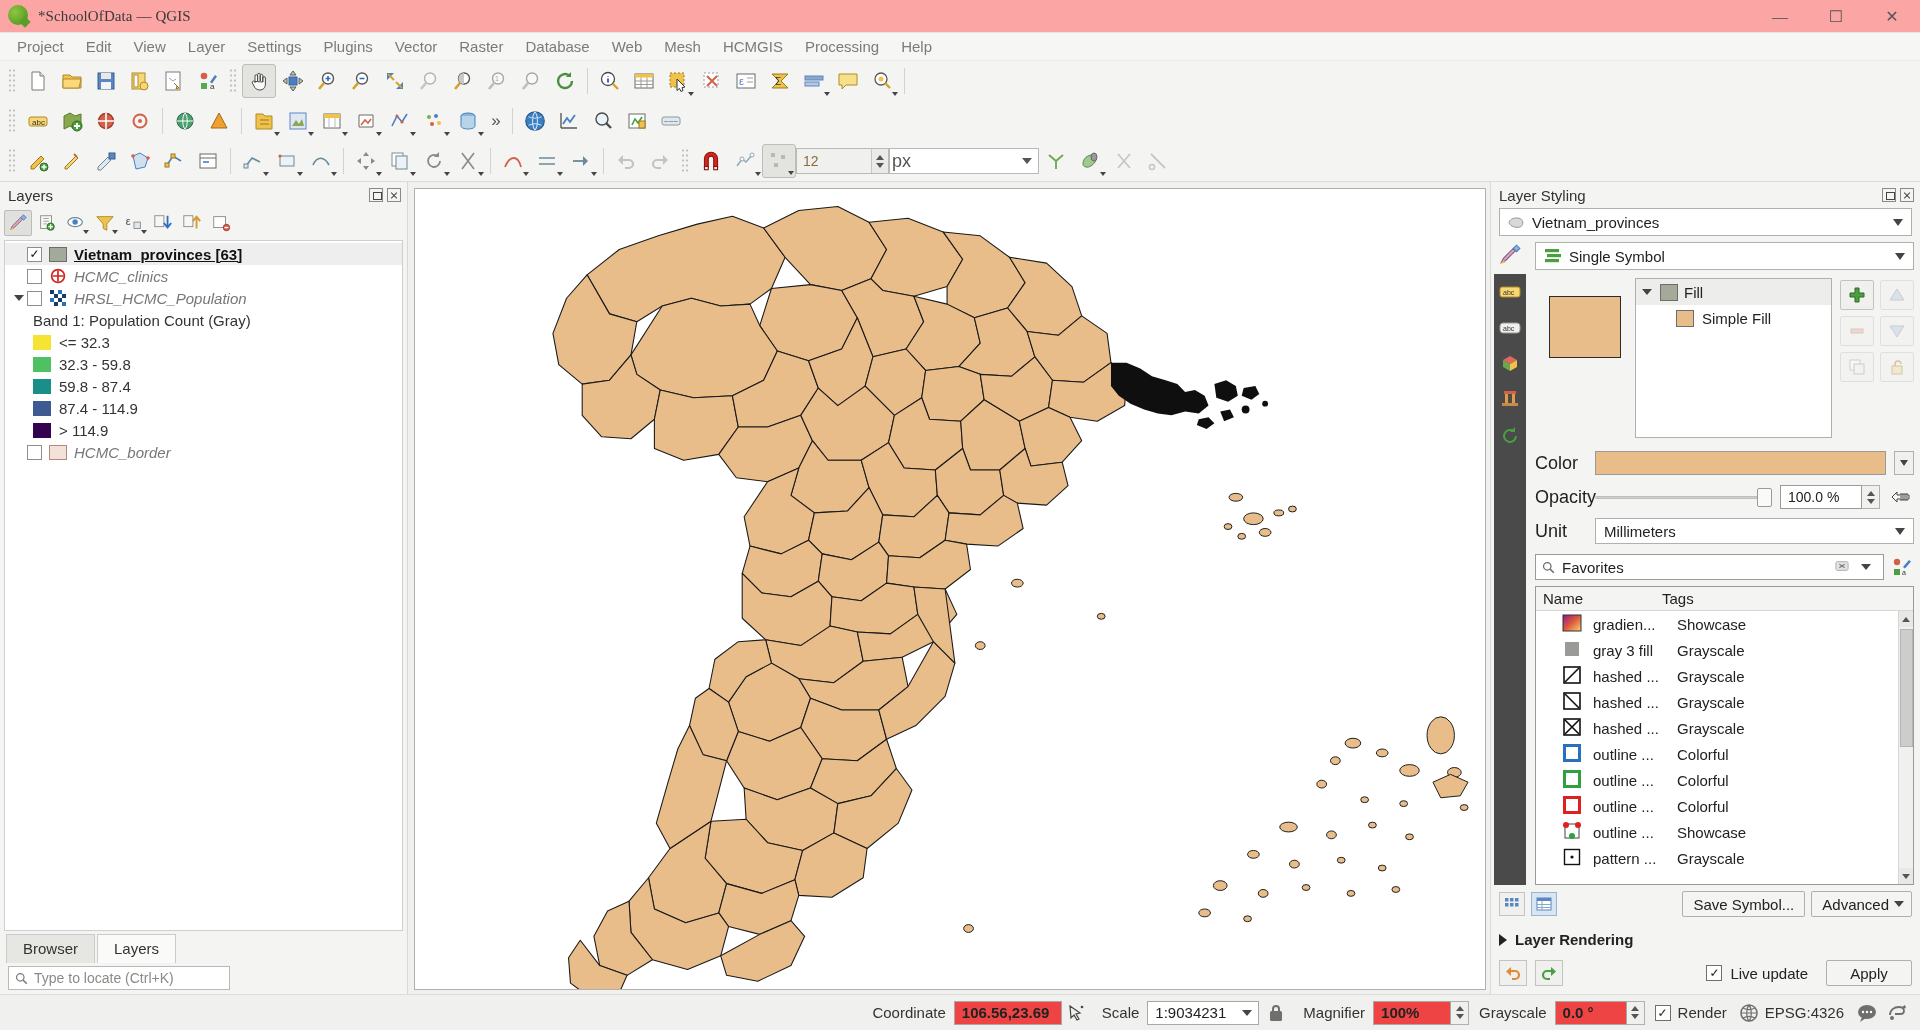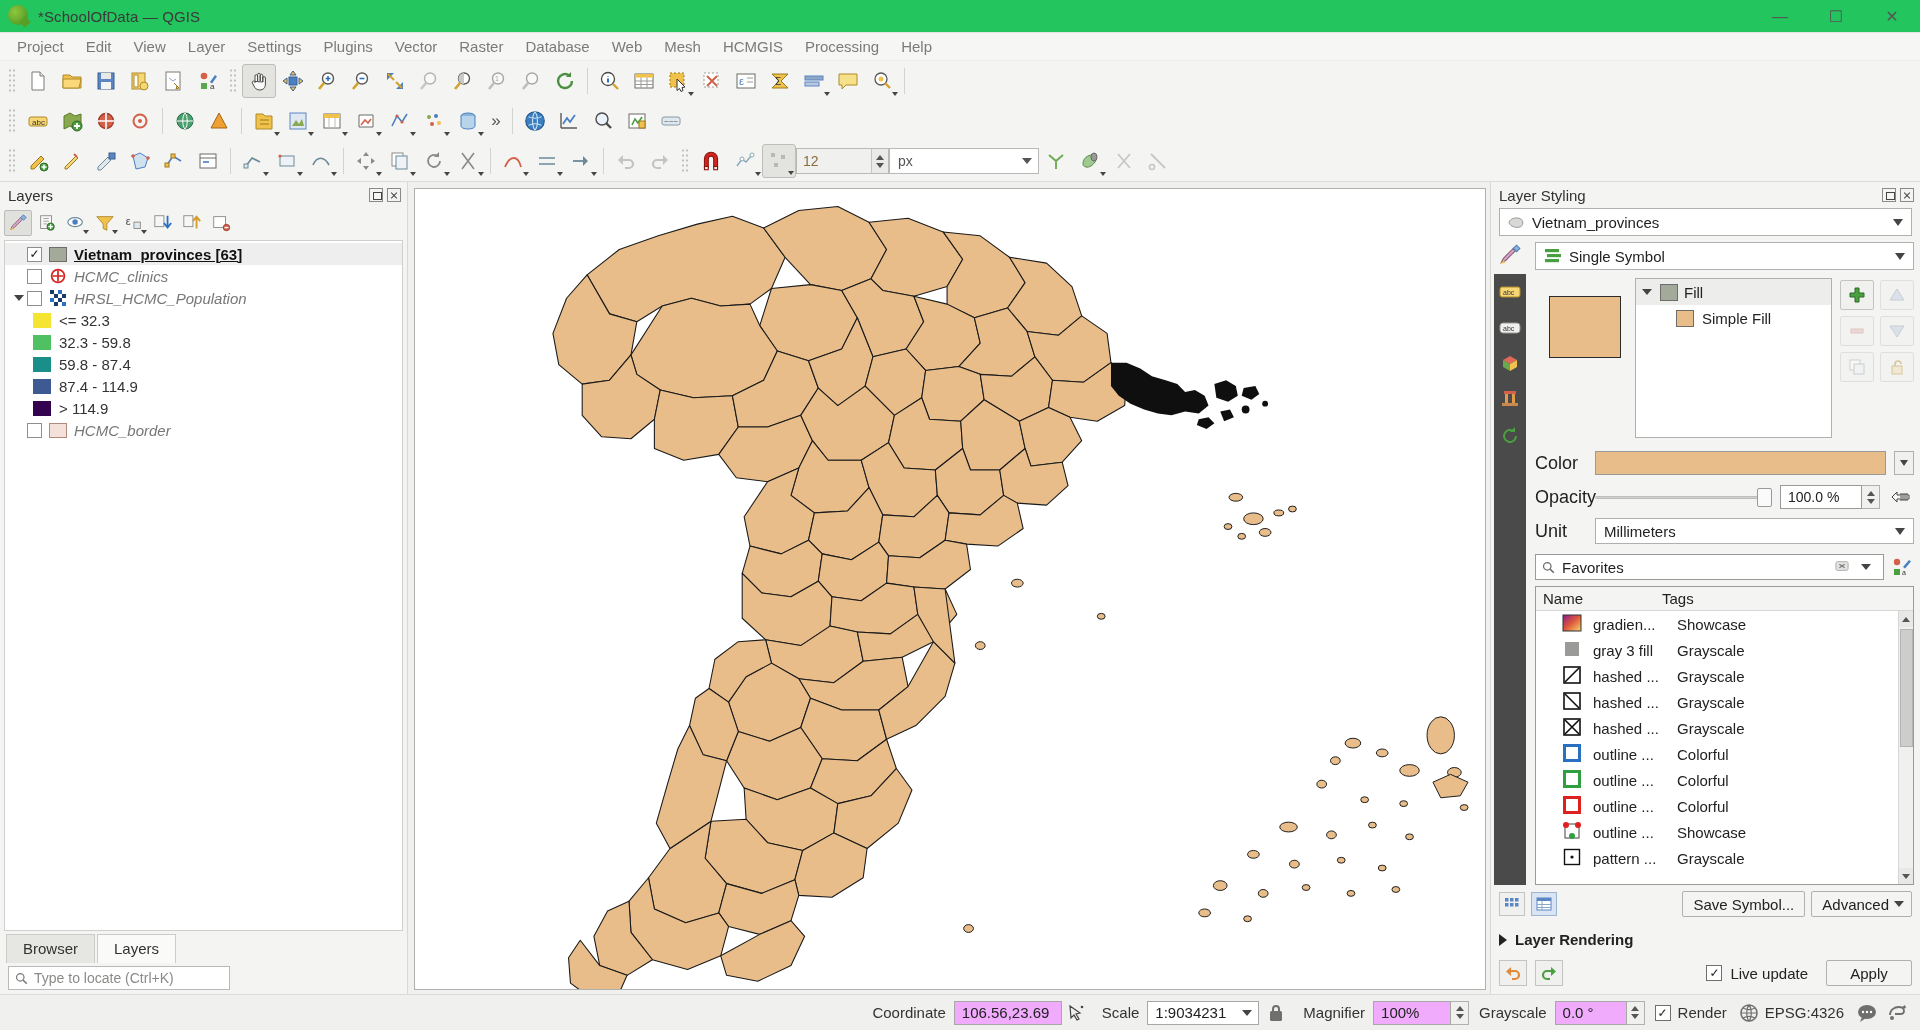--- a/index.html
+++ b/index.html
@@ -8,22 +8,22 @@
     font-family: "Liberation Sans", sans-serif;
     font-size: 15px;
     background: #f0f0ee;
     overflow: hidden;
     color: #222;
   }
   .app { width: 1920px; height: 1030px; display: flex; flex-direction: column; }
 
   
   .titlebar {
-    height: 33px; background: #22c55e; display: flex; align-items: center;
-    border-bottom: 1px solid #e4e4e2; flex: 0 0 33px;
+    height: 33px; background: #fca5a5; display: flex; align-items: center;
+    border-bottom: 1px solid #e4e4e2; flex: 0 0 33px; font-family: Liberation Serif, serif;
   }
   .title-icon { width: 22px; height: 22px; margin-left: 8px; margin-right: 8px; position: relative; }
   .qgis-logo { width: 20px; height: 20px; border-radius: 50%;
     background: radial-gradient(circle at 35% 35%, #8fc73d 0%, #5a9e28 70%, #3d7a1c 100%);
     position: relative; }
   .qgis-logo:after { content: ""; position: absolute; right: -1px; bottom: -1px; width: 8px; height: 8px;
     background: #5a9e28; transform: rotate(45deg); }
   .title-text { font-size: 15px; color: #3a3a3a; letter-spacing: .1px; }
   .win-buttons { margin-left: auto; display: flex; height: 100%; }
   .win-btn { width: 56px; height: 33px; display: flex; align-items: center; justify-content: center;
@@ -48,21 +48,21 @@
   .tb-sep { width: 1px; height: 26px; background: #d2d2d0; margin: 0 5px; }
   .caret { position: absolute; right: 1px; bottom: 2px; width: 0; height: 0;
     border-left: 3.5px solid transparent; border-right: 3.5px solid transparent; border-top: 4px solid #444; }
   .spin { display: flex; align-items: center; height: 26px; border: 1px solid #b9b9b7; background: #f0f0ee; }
   .spin .val { width: 74px; padding: 0 6px; color: #8b6d3a; font-size: 14px; }
   .spin .arrows { width: 17px; height: 24px; border-left: 1px solid #c6c6c4; display:flex;
     flex-direction: column; align-items: center; justify-content: center; gap: 3px; background: #eaeae8;}
   .ar-up { width:0;height:0;border-left:4px solid transparent;border-right:4px solid transparent;border-bottom:5px solid #555;}
   .ar-dn { width:0;height:0;border-left:4px solid transparent;border-right:4px solid transparent;border-top:5px solid #555;}
   .combo-wide { height: 26px; width: 150px; border: 1px solid #b9b9b7; background: #fff; display: flex;
-    align-items: center; padding: 0 8px; font-size: 14px; color: #555; position: relative; }
+    align-items: center; padding: 0 2px; font-size: 18px; color: #555; position: relative; }
   .combo-wide .dd { position: absolute; right: 6px; width:0;height:0;
     border-left:5px solid transparent;border-right:5px solid transparent;border-top:6px solid #555;}
   .tb-more { width: 22px; font-size: 17px; color: #555; text-align: center; }
 
   
   .body { flex: 1 1 auto; display: flex; min-height: 0; }
 
   
   .layers-panel { width: 408px; flex: 0 0 408px; display: flex; flex-direction: column;
     background: #f4f4f2; border-right: 1px solid #d8d8d6; }
@@ -171,22 +171,22 @@
   .collapse-row { display: flex; align-items: center; gap: 8px; margin-top: 14px; font-weight: bold; font-size: 15px;}
   .tri-right { width:0;height:0;border-top:6px solid transparent;border-bottom:6px solid transparent;border-left:8px solid #222;}
   .undo-row { display: flex; align-items: center; gap: 8px; margin-top: 12px; }
   .chk { width: 16px; height: 16px; border: 1px solid #6f6f6d; background: #fff; display: flex;
     align-items: center; justify-content: center; font-size: 12px; }
 
   
   .statusbar { height: 36px; flex: 0 0 36px; background: #f0f0ee; display: flex; align-items: center;
     border-top: 1px solid #dcdcda; padding-right: 8px; }
   .sb-lbl { font-size: 15px; color: #333; margin: 0 8px 0 10px; }
-  .sb-input { height: 24px; border: 1px solid #a8a8a6; background: #f0abfc; font-size: 15px;
-    display: flex; align-items: center; padding: 0 7px; }
+  .sb-input { height: 24px; border: 1px solid #a8a8a6; background: #ef4444; font-size: 15px;
+    display: flex; align-items: center; padding: 0 7px; font-weight: bold; }
   .sb-combo { height: 24px; border: 1px solid #a8a8a6; background: #fff; font-size: 15px;
     display: flex; align-items: center; padding: 0 22px 0 7px; position: relative; }
   .sb-combo .dd { position: absolute; right: 6px; width:0;height:0;
     border-left:5px solid transparent;border-right:5px solid transparent;border-top:6px solid #444;}
   .sb-spin { display: flex; align-items: center; }
 </style>
 </head>
 <body>
 
 <div class="app">
@@ -807,20 +807,21 @@
                 <rect x="12" y="4" width="4" height="4" fill="#1a3a6a"></rect>
               <rect x="0" y="8" width="4" height="4" fill="#2a6fc0"></rect>
                 <rect x="8" y="8" width="4" height="4" fill="#1a3a6a"></rect>
               <rect x="4" y="12" width="4" height="4" fill="#1a3a6a"></rect>
                 <rect x="12" y="12" width="4" height="4" fill="#2a6fc0"></rect>
             </svg>
           </div>
           <div class="lname">HRSL_HCMC_Population</div>
         </div>
 
+        <div class="legend-band">Band 1: Population Count (Gray)</div>
 
         <div class="legend-row">
           <div class="sw" style="background:#f5e431"></div>
           <span>&lt;= 32.3</span>
         </div>
         <div class="legend-row">
           <div class="sw" style="background:#4fc163"></div>
           <span>32.3 - 59.8</span>
         </div>
         <div class="legend-row">

